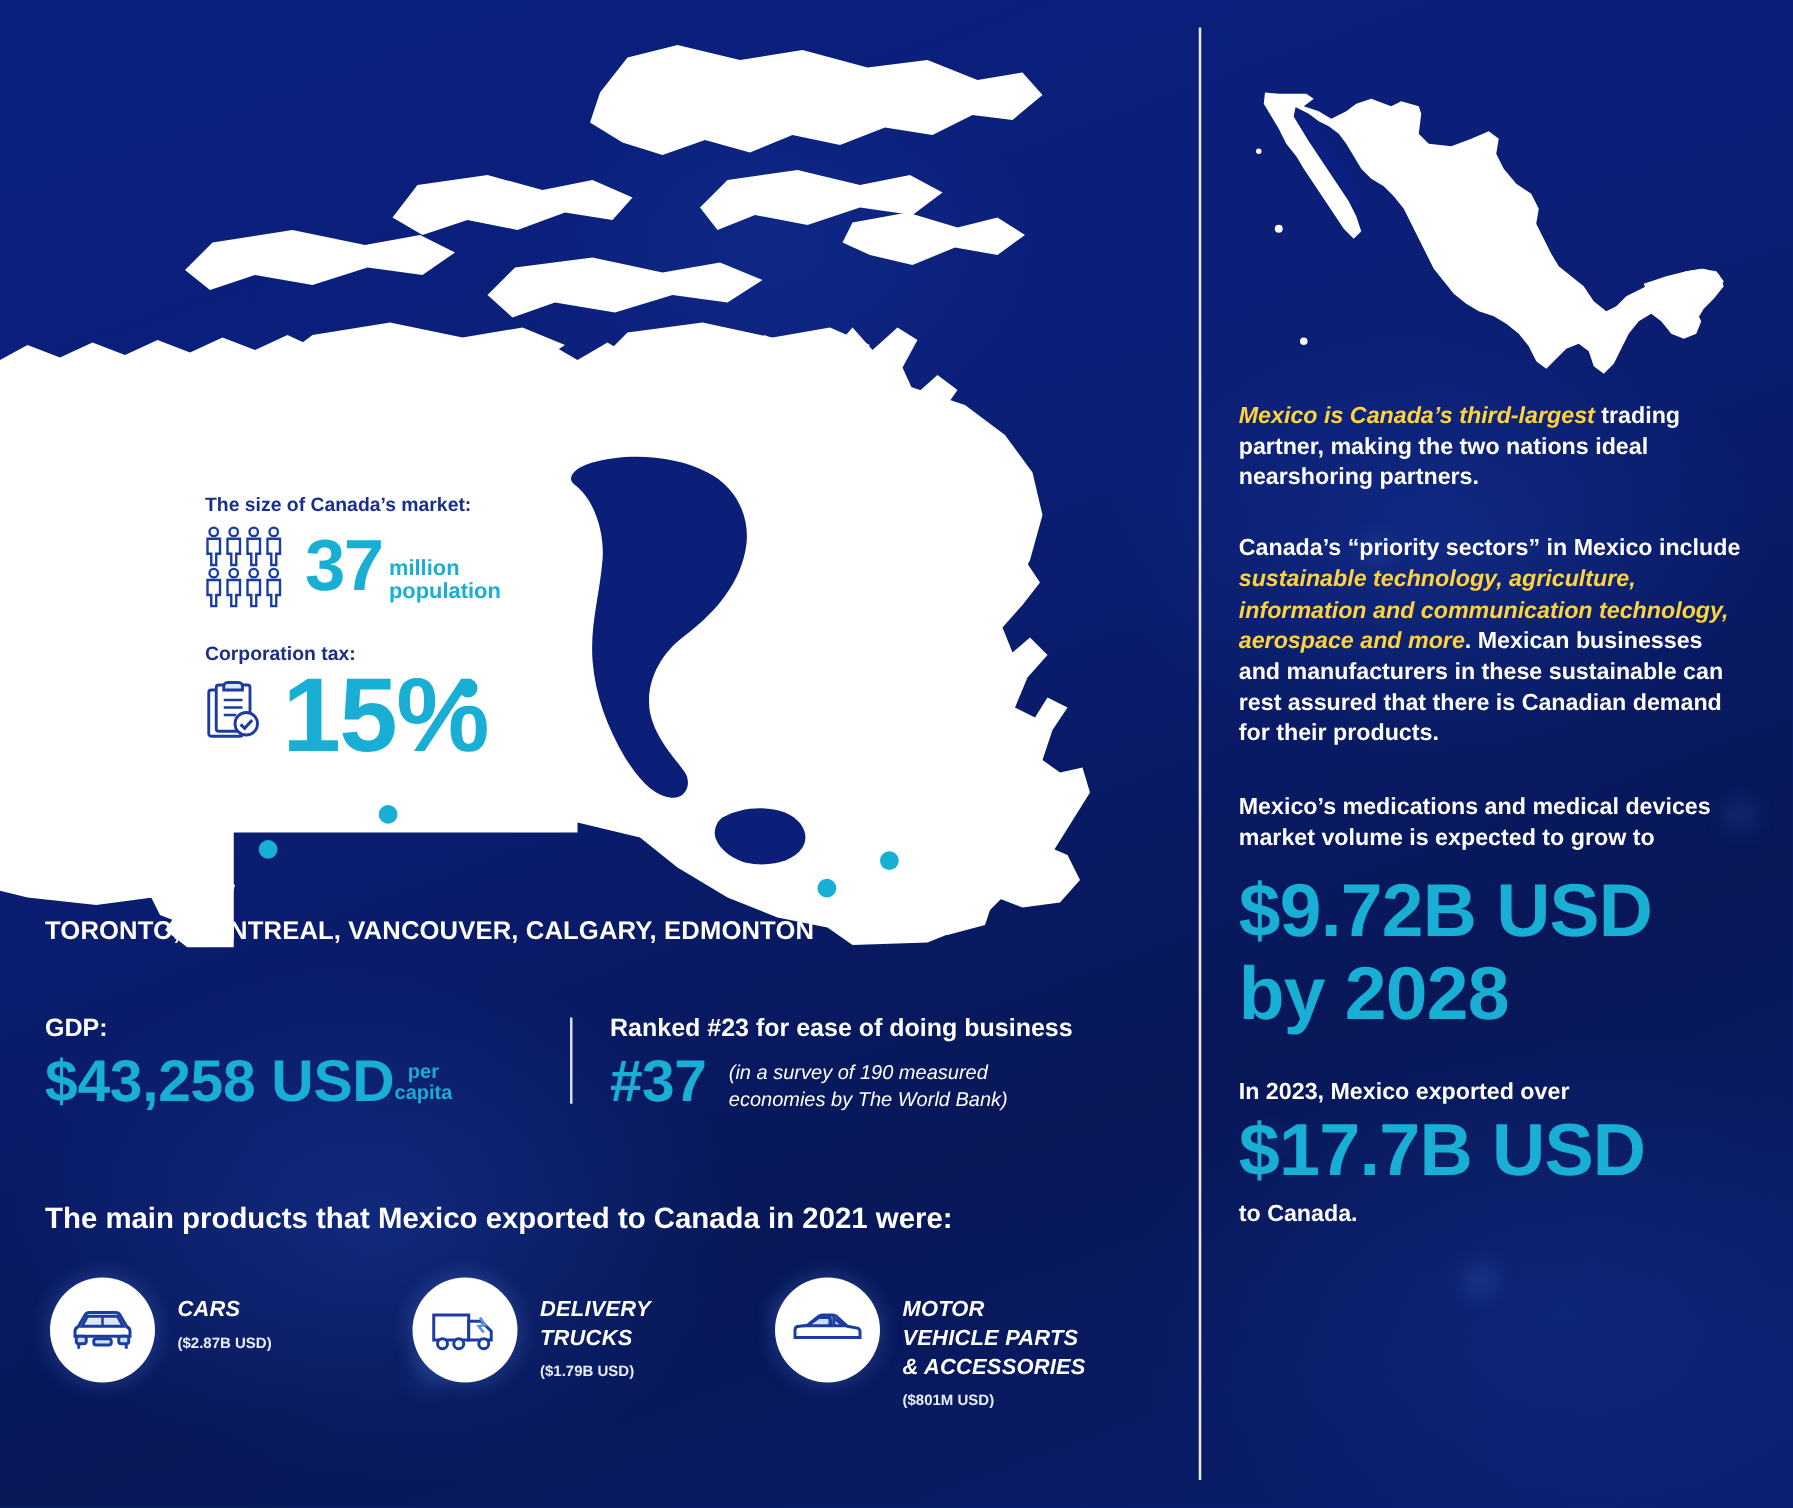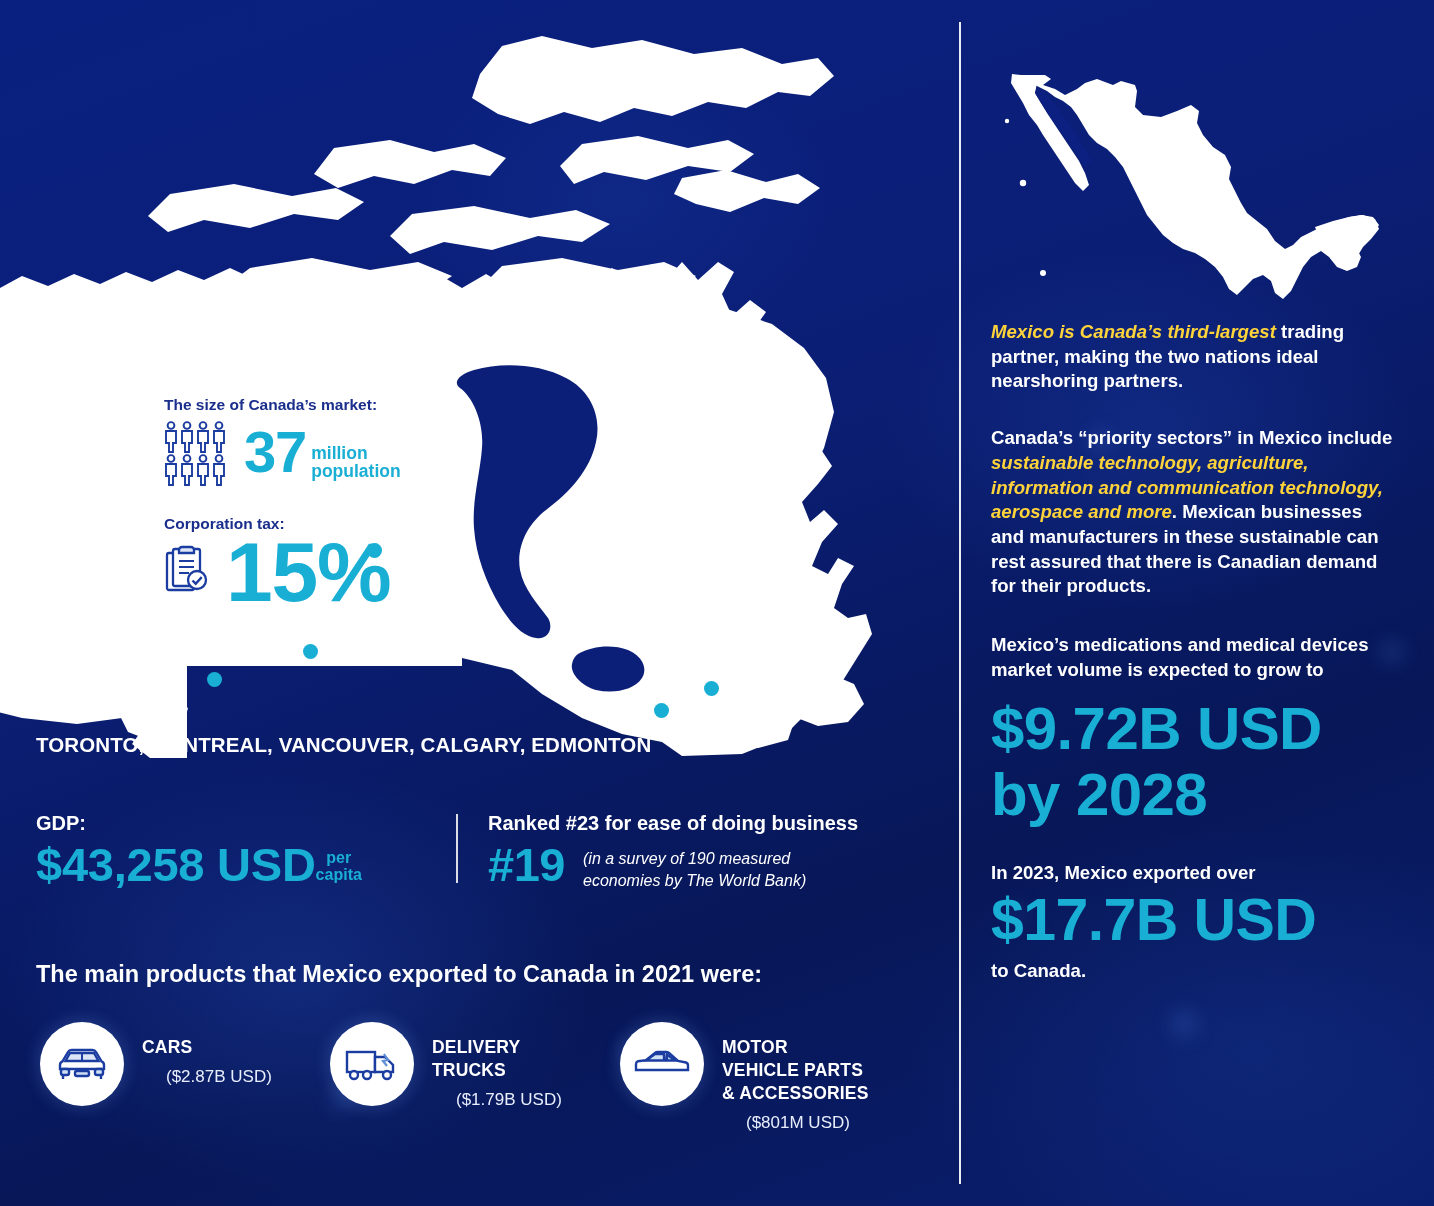--- a/index.html
+++ b/index.html
@@ -76,22 +76,22 @@
 
   .prod-h{ position:absolute; left:36px; top:961px; color:#fff; font-size:23.5px; font-weight:700; }
   .prods{ position:absolute; left:40px; top:1022px; width:890px; display:flex; }
   .prod{ display:flex; }
   .circle{
     width:84px; height:84px; border-radius:50%; background:#fff;
     display:flex; align-items:center; justify-content:center; flex:0 0 84px;
     box-shadow:0 0 14px 5px rgba(120,170,255,0.16);
   }
   .prod-txt{ margin-left:18px; padding-top:14px; }
-  .prod-name{ color:#fff; font-size:17.5px; font-weight:700; line-height:1.32; letter-spacing:.01em; }
-  .prod-amt{ color:#e8eefc; font-size:17px; font-weight:400; margin-top:8px;margin-left:24px; }
+  .prod-name{ color:#fff; font-size:17.5px; font-weight:700; line-height:1.32; letter-spacing:.01em;font-style:italic; }
+  .prod-amt{ color:#e8eefc; font-size:12px; font-weight:700; margin-top:8px; }
 
   
   .rcol{ position:absolute; left:991px; top:320px; width:404px; }
   .para{ color:#ffffff; font-size:18.6px; font-weight:700; line-height:1.33; }
   .para em{ color:#FFD33A; font-style:italic; font-weight:700; }
   .gap1{ height:32px; }
   .gap2{ height:34px; }
   .huge{
     color:#19AFD5; font-size:60px; font-weight:700; line-height:1.08;
     letter-spacing:-.01em; margin-top:14px;
@@ -239,21 +239,21 @@
         <span class="gdp-sub">
           <span>per</span><br>
           <span>capita</span>
         </span>
       </div>
     </div>
     <div class="vline"></div>
     <div class="rank">
       <div class="lbl-w">Ranked #23 for ease of doing business</div>
       <div class="rank-val">
-        <span class="rank-big">#19</span>
+        <span class="rank-big">#37</span>
         <span class="rank-note">
           <span>(in a survey of 190 measured</span><br>
           <span>economies by The World Bank)</span>
         </span>
       </div>
     </div>
   </div>
 
   <div class="prod-h">The main products that Mexico exported to Canada in 2021 were:</div>
   <div class="prods">

